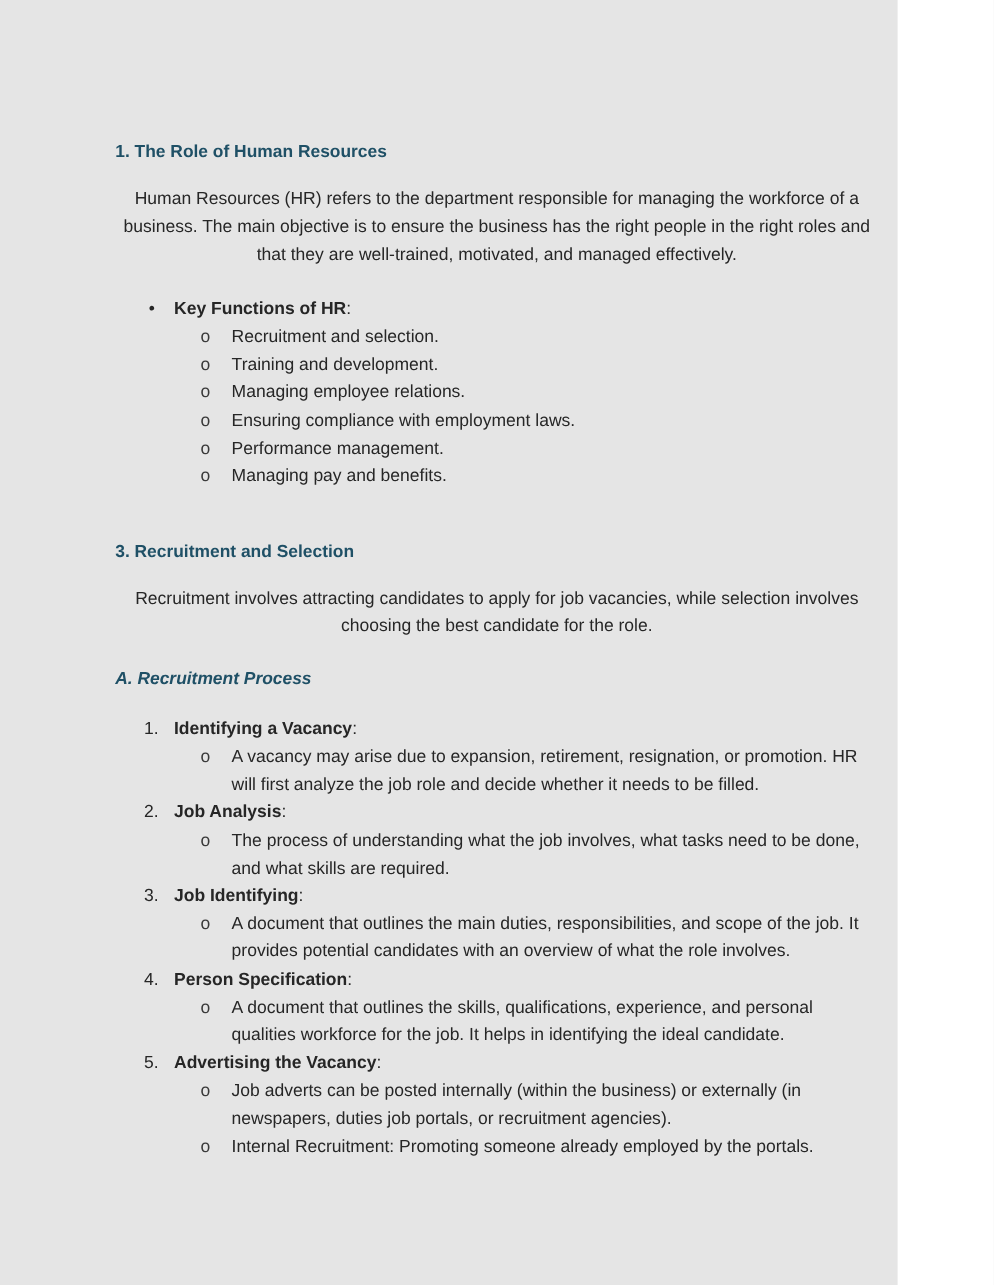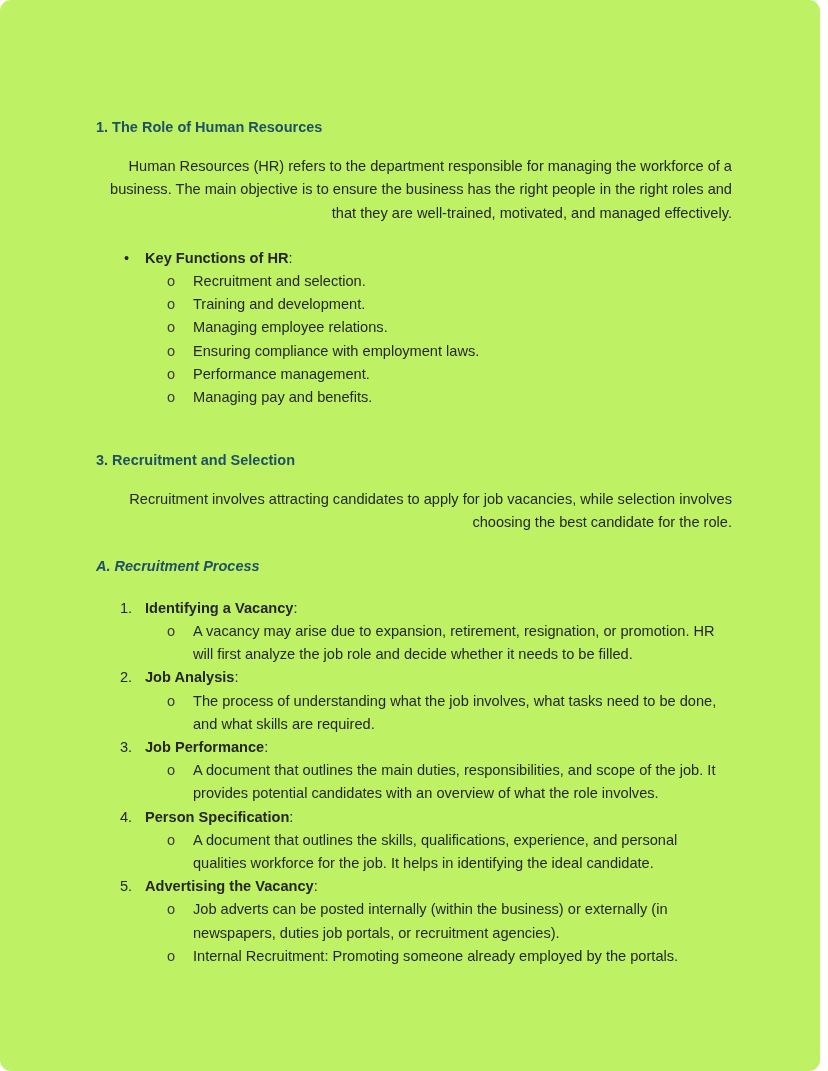--- a/index.html
+++ b/index.html
@@ -12,26 +12,25 @@
     width: 828px;
     height: 1071px;
     overflow: hidden;
     font-family: "Liberation Sans", "DejaVu Sans", sans-serif;
     color: #262626;
     -webkit-font-smoothing: antialiased;
   }
 
   .page {
     position: relative;
-    width: 820px;
+    width: 748px;
     height: 1071px;
-    background: #bef264;
+    background: #e5e5e5;
     box-sizing: border-box;
     padding: 118px 96px 0 96px;
-    border-radius: 11px;
   }
 
   .content {
     width: 636px;
   }
 
   
   .h-section {
     font-size: 14.5px;
     font-weight: bold;
@@ -47,21 +46,21 @@
     line-height: 1.25;
     margin: 0;
   }
 
   
   .para {
     font-size: 14.6px;
     line-height: 23.2px;
     color: #262626;
     margin: 0;
-    text-align: right;
+    text-align: center;
   }
 
   
   .gap-after-h1 { height: 19px; }
   .gap-block-lg { height: 42px; }
   .gap-block-md { height: 22px; }
 
   
   ul.bullet-list,
   ol.num-list,
@@ -215,21 +214,21 @@
         <ul class="circle-list">
           <li class="circle-item">
             <span class="marker-circle">o</span>
             <span>The process of understanding what the job involves, what tasks need to be done, and what skills are required.</span>
           </li>
         </ul>
       </li>
 
       <li class="num-item">
         <span class="marker-num">3.</span>
-        <span class="label-bold">Job Performance</span><span class="plain">:</span>
+        <span class="label-bold">Job Identifying</span><span class="plain">:</span>
         <ul class="circle-list">
           <li class="circle-item">
             <span class="marker-circle">o</span>
             <span>A document that outlines the main duties, responsibilities, and scope of the job. It provides potential candidates with an overview of what the role involves.</span>
           </li>
         </ul>
       </li>
 
       <li class="num-item">
         <span class="marker-num">4.</span>

